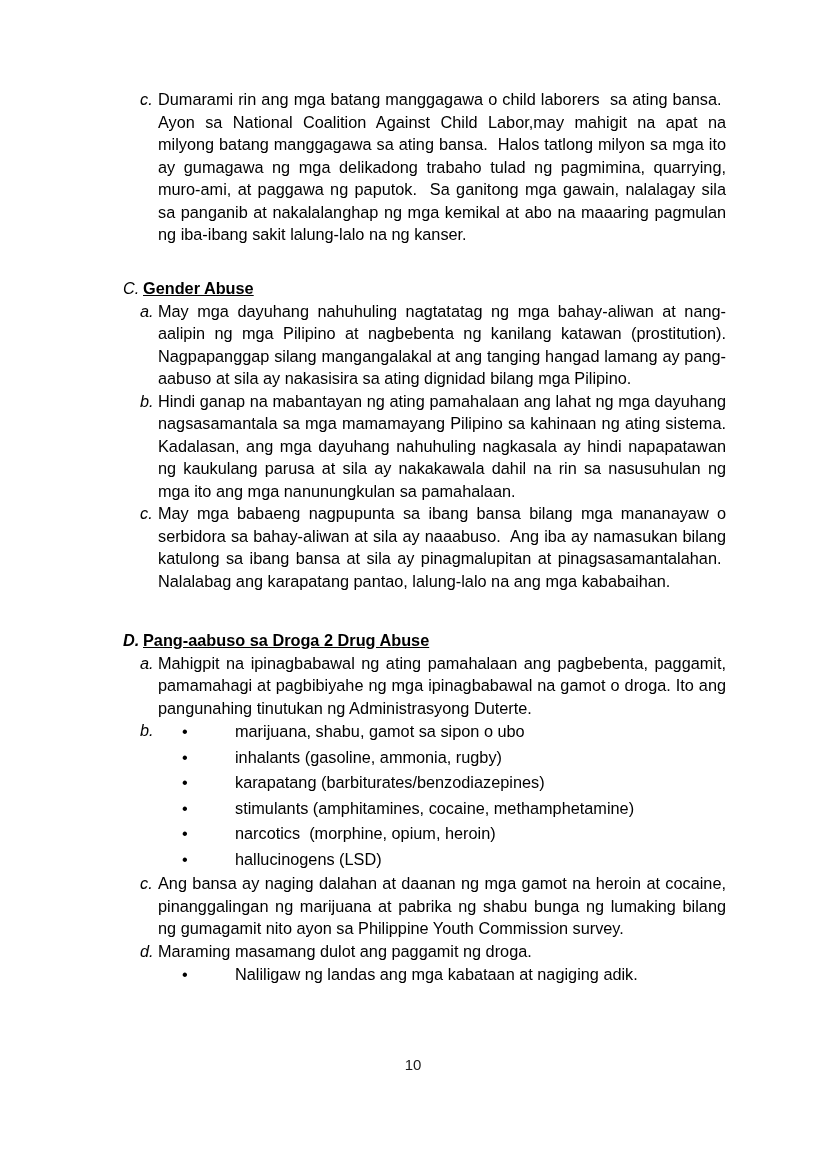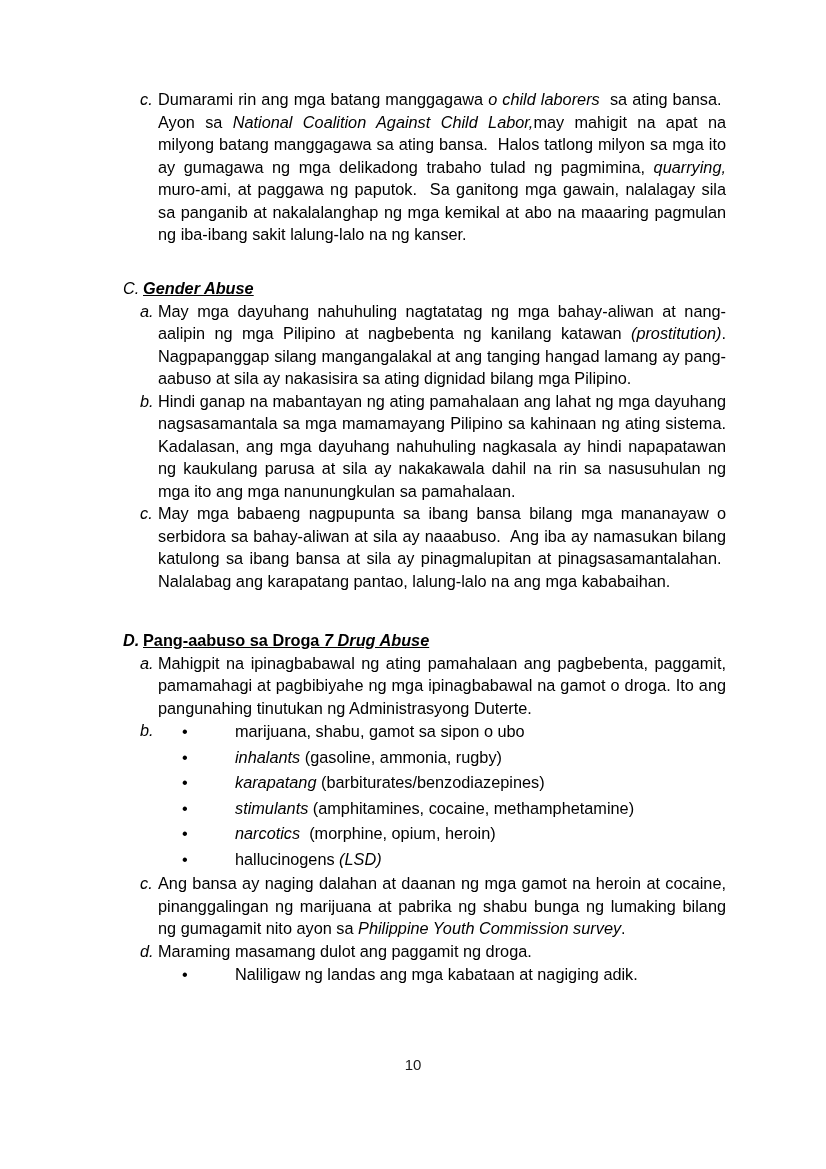--- a/index.html
+++ b/index.html
@@ -26,21 +26,21 @@
   .item { display:flex; margin-left:17px; }
   .marker { flex:none; width:18px; font-style:italic; }
   .body { flex:1; }
   .ptext { text-align:justify; }
 
   .bullets { list-style:none; margin:0; padding:0; }
   .bullets li { display:flex; margin-left:24px; line-height:25.5px; }
   .bmark { flex:none; width:21px; }
   .btext { flex:1;margin-left:32px; }
 
-  .i { font-style:italic; }
+  .i { }
   .b { font-weight:700; }
   .u { text-decoration:underline;margin-top:36px; }
 
   .page-number {
     position:absolute; top:1056px; left:0; width:100%;
     text-align:center; font-size:15px; line-height:18px; color:#1a1a1a;
   }
   .watermark {
     position:absolute; top:1120px; left:0; width:100%;
     text-align:center; font-size:21px; line-height:24px;
@@ -82,21 +82,21 @@
       <span class="marker">c.</span>
       <div class="body">
         <div class="ptext"><span>May mga babaeng nagpupunta sa ibang bansa bilang mga mananayaw o serbidora sa bahay-aliwan at sila ay naaabuso.&nbsp; Ang iba ay namasukan bilang katulong sa ibang bansa at sila ay pinagmalupitan at pinagsasamantalahan.&nbsp; Nalalabag ang karapatang pantao, lalung-lalo na ang mga kababaihan.</span></div>
       </div>
     </div>
   </div>
 
   <div class="block" id="section-d">
     <div class="heading">
       <span class="hmarker">D.</span>
-      <span class="htitle"><span class="b u">Pang-aabuso sa Droga&nbsp;</span><span class="i b u">7 Drug Abuse</span></span>
+      <span class="htitle"><span class="b u">Pang-aabuso sa Droga&nbsp;</span><span class="i b u">2 Drug Abuse</span></span>
     </div>
     <div class="item">
       <span class="marker">a.</span>
       <div class="body">
         <div class="ptext"><span>Mahigpit na ipinagbabawal ng ating pamahalaan ang pagbebenta, paggamit, pamamahagi at pagbibiyahe ng mga ipinagbabawal na gamot o droga. Ito ang pangunahing tinutukan ng Administrasyong Duterte.</span></div>
       </div>
     </div>
     <div class="item">
       <span class="marker">b.</span>
       <div class="body">

